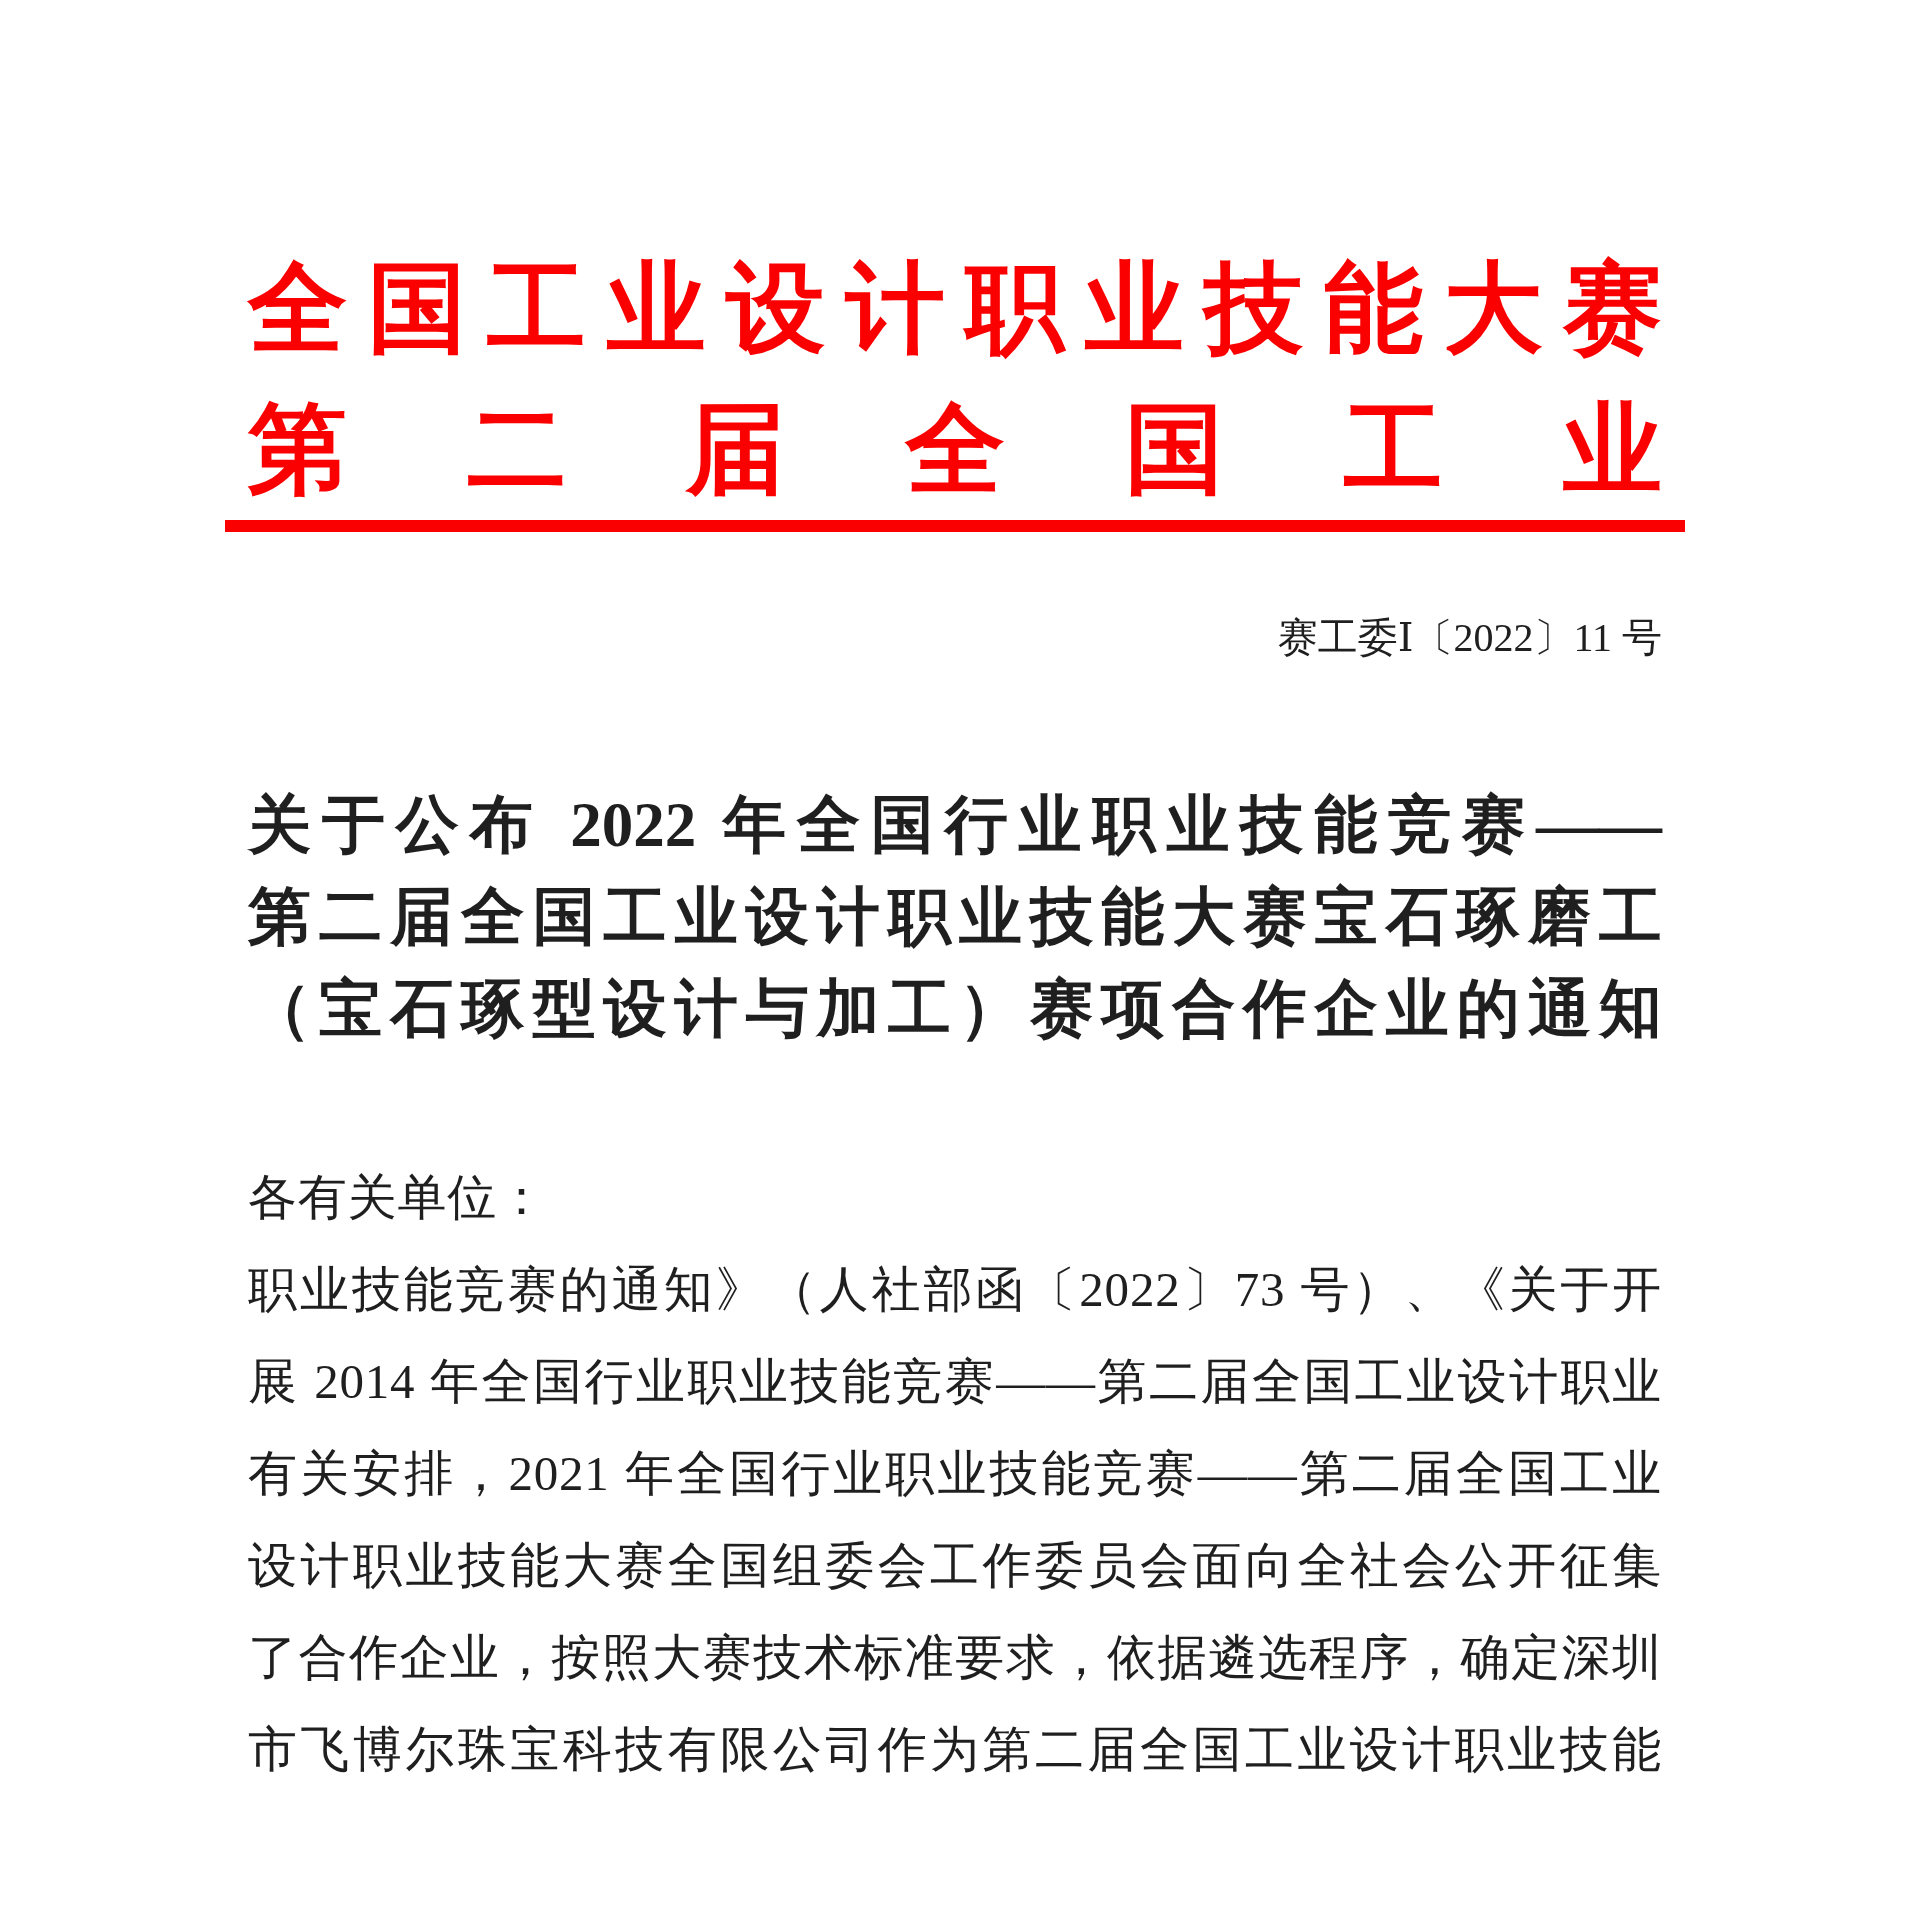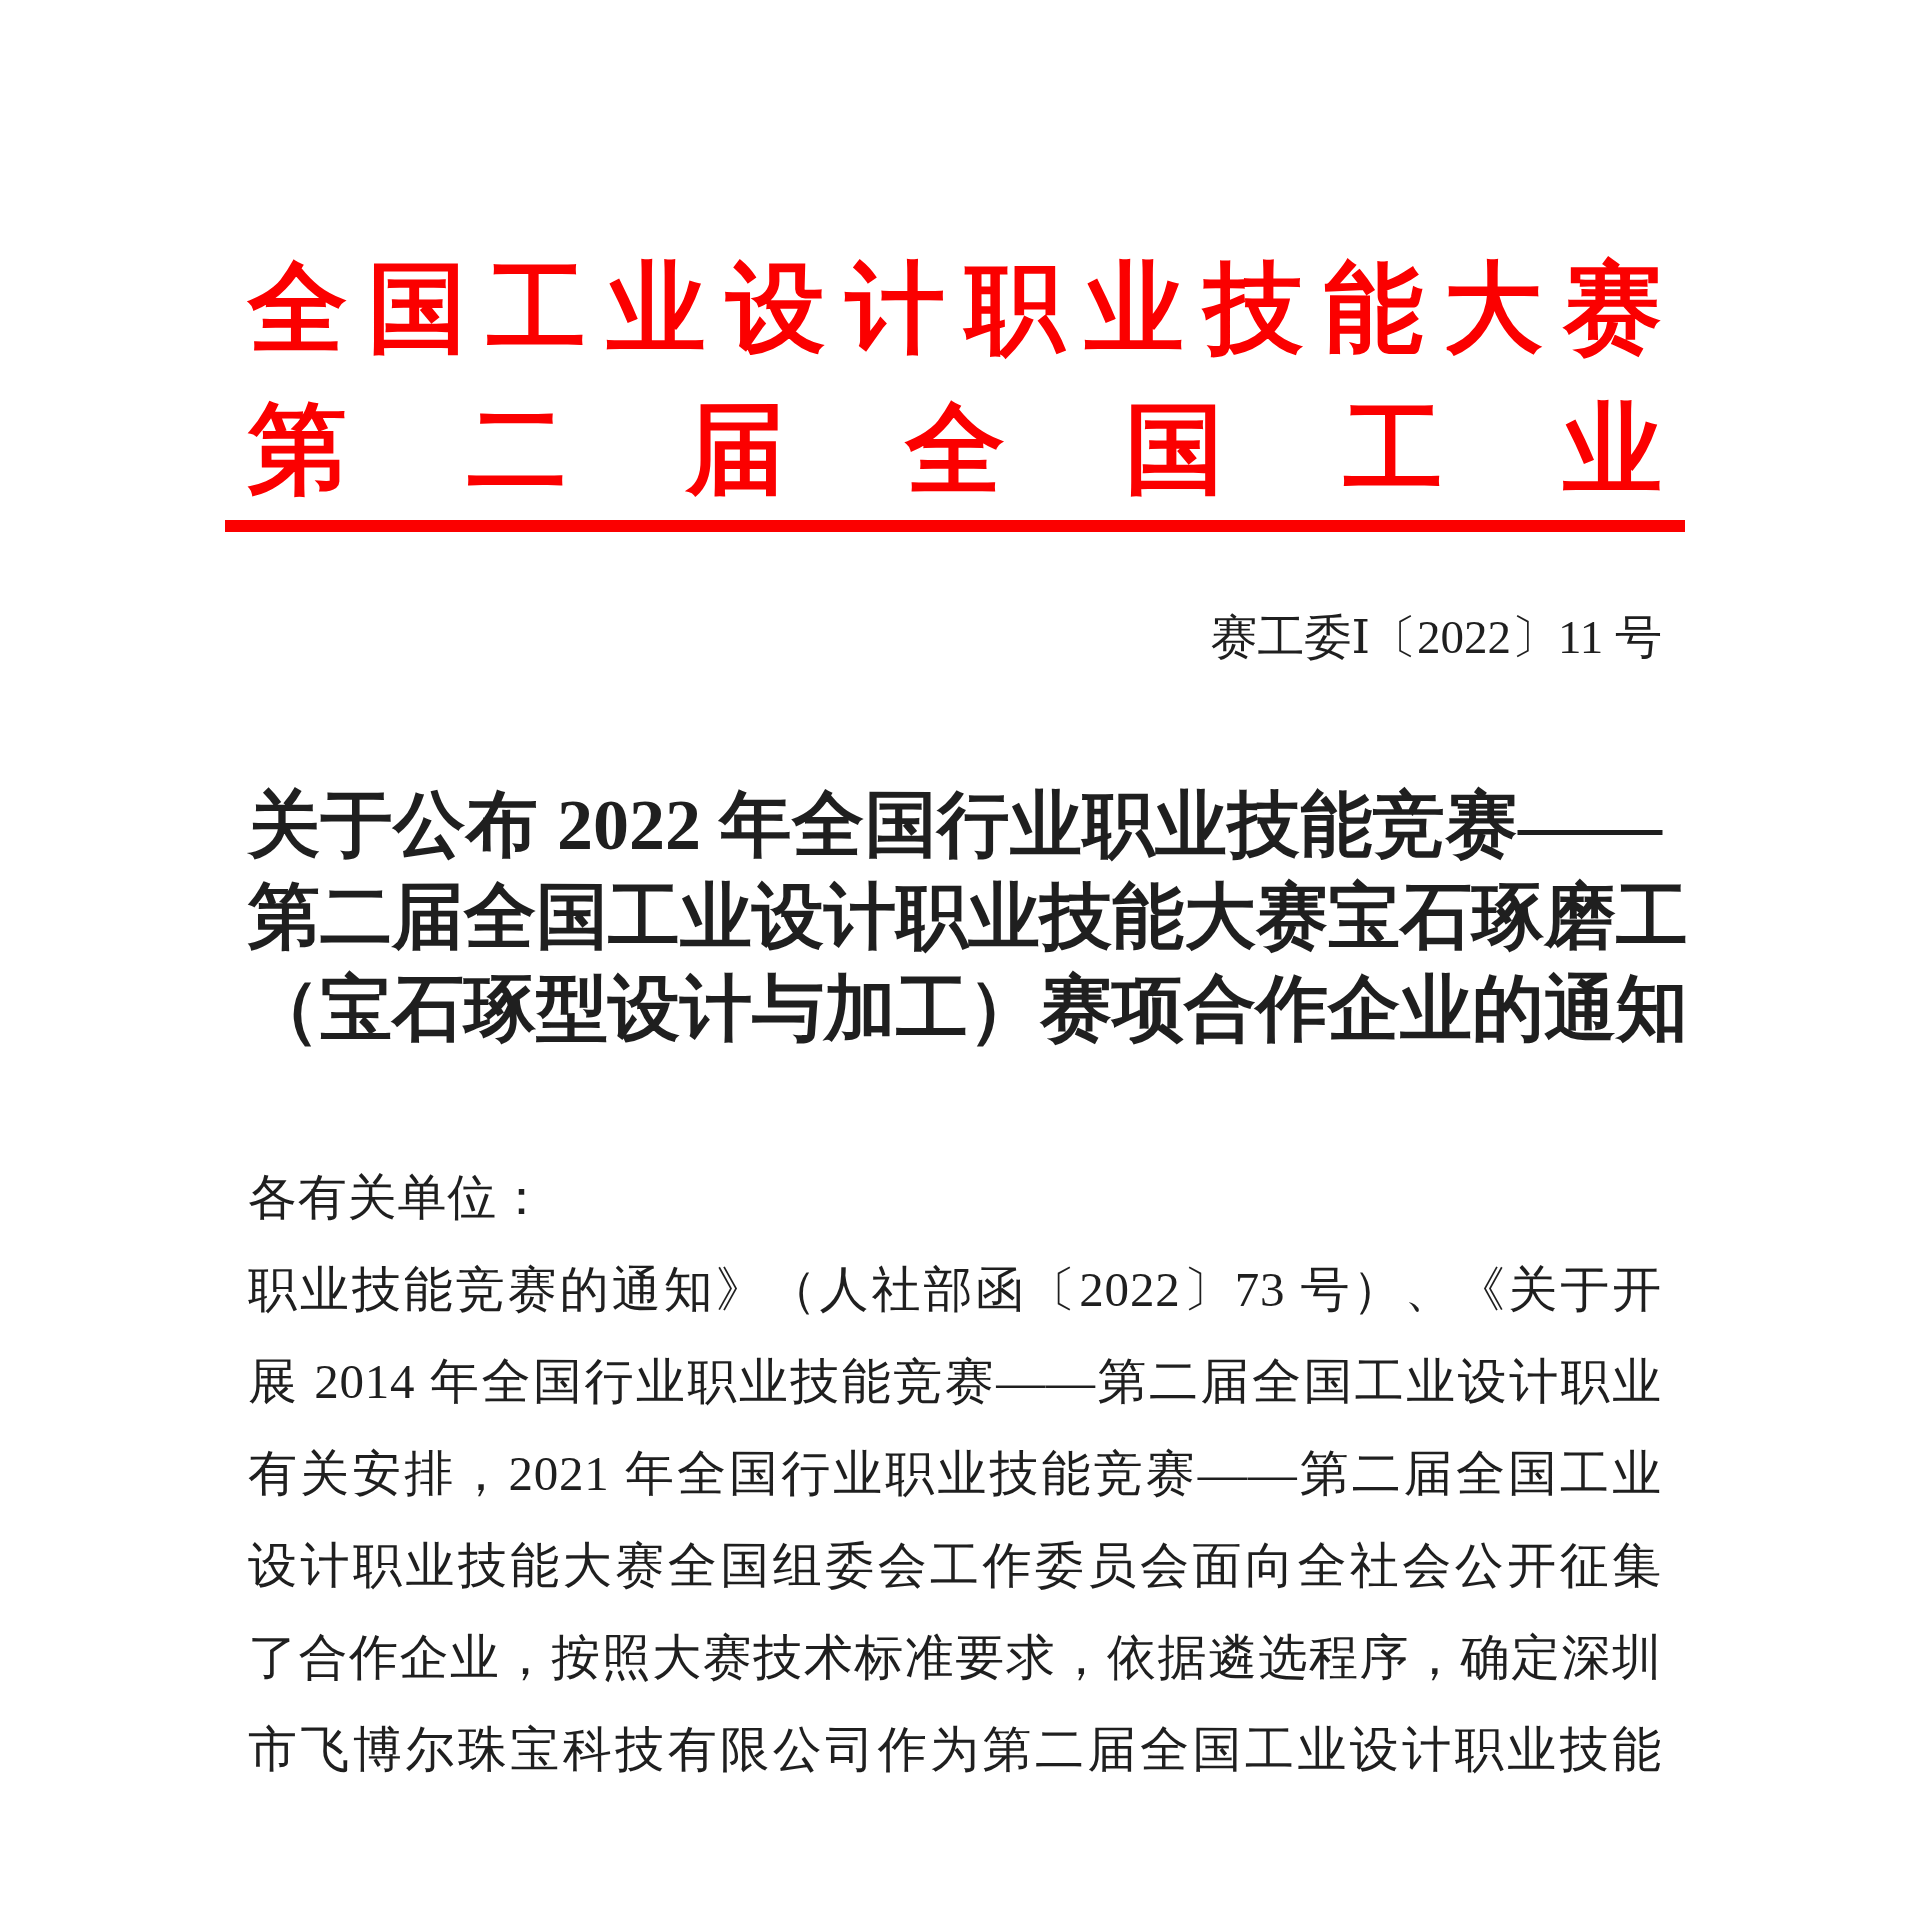--- a/index.html
+++ b/index.html
@@ -23,29 +23,29 @@
     text-align:justify;text-align-last:justify;-moz-text-align-last:justify;
     white-space:nowrap;
   }
   .red-rule{
     position:absolute;left:225px;top:520px;width:1460px;height:11.6px;
     background:var(--accent-red);
   }
   
   .doc-number{
     position:absolute;left:248px;top:605px;width:1414px;
-    font-size:47px;line-height:65px;text-align:right;color:var(--ink);
+    font-size:40px;line-height:65px;text-align:right;color:var(--ink);
     white-space:nowrap;
   }
   
   .title{
     position:absolute;left:248px;top:779px;width:1414px;
   }
   .title-line{
-    font-size:72px;line-height:92px;font-weight:bold;color:var(--ink);
+    font-size:63px;line-height:92px;font-weight:bold;color:var(--ink);
     text-align:justify;text-align-last:justify;-moz-text-align-last:justify;
     white-space:nowrap;
   }
   
   .body{
     position:absolute;left:248px;top:1152px;width:1414px;
   }
   .body-line{
     font-size:49px;line-height:92px;letter-spacing:0.8px;color:var(--ink);
     text-align:justify;text-align-last:justify;-moz-text-align-last:justify;

